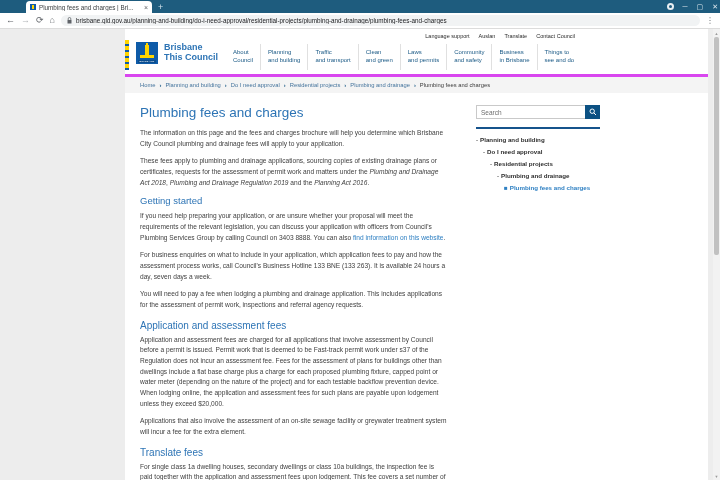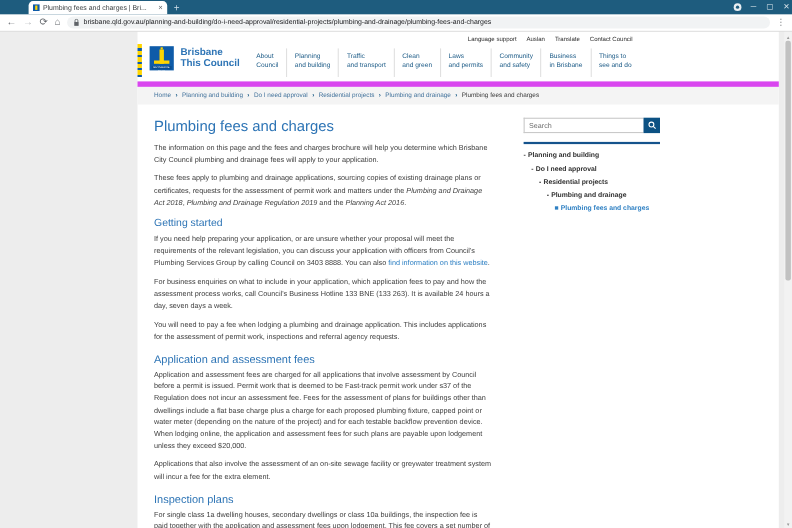--- a/index.html
+++ b/index.html
@@ -45,21 +45,21 @@
   .logo-box .tower { position:absolute; left:9px; top:3px; width:4px; height:13px; background:#ffd500; }
   .logo-box .tower-top { position:absolute; left:10px; top:1px; width:2px; height:2px; background:#ffd500; }
   .logo-box .base { position:absolute; left:4px; top:13px; width:14px; height:3px; background:#ffd500; }
   .logo-box .band { position:absolute; left:2px; bottom:1px; right:2px; height:3px; background:#0a4d8f;
     color:#fff; font-size:2.5px; text-align:center; line-height:3px; letter-spacing:.3px; }
   .logo-text { margin:3px 0 0 6px; color:#2d74b5; font-weight:bold; font-size:9px; line-height:1.1; width:58px; }
   .mainnav { display:flex; margin-left:4px; margin-top:4px; }
   .mainnav .item { padding:5px 7px 3px 7px; border-left:1px solid #e0e0e0;
     font-size:6px; line-height:1.3; color:#1b5a86; cursor:pointer; white-space:nowrap; }
   .mainnav .item:first-child { border-left:none; }
-  .masthead-wrap { border-bottom:5px solid #d946ef; padding-bottom:4px; }
+  .masthead-wrap { border-bottom:3px solid #d946ef; padding-bottom:4px; }
 
   .breadcrumb { background:#f4f4f4; padding:5px 0 5px 15px; display:flex; gap:4px; align-items:center; width:100%; }
   .breadcrumb a { font-size:5.8px; color:#43739c; text-decoration:none; }
   .breadcrumb .sep { font-size:5.8px; color:#1b5a86; font-weight:bold; }
   .breadcrumb .current { font-size:5.8px; color:#3a3a3a; }
 
   .main-row { display:flex; padding-top:12px; }
   .article { width:308px; margin-left:15px; }
   h1 { font-size:13.5px; font-weight:normal; color:#2d74b5; margin-bottom:8px; }
   h2 { font-size:9.5px; font-weight:normal; color:#2d74b5; margin:6px 0 5px 0; }
@@ -208,21 +208,21 @@
         <h2>Getting started</h2>
         <p><span>If you need help preparing your application, or are unsure whether your proposal will meet the requirements of the relevant legislation, you can discuss your application with officers from Council's Plumbing Services Group by calling Council on 3403 8888. You can also </span><a href="#">find information on this website</a><span>.</span></p>
         <p>For business enquiries on what to include in your application, which application fees to pay and how the assessment process works, call Council's Business Hotline 133 BNE (133 263). It is available 24 hours a day, seven days a week.</p>
 
         <p>You will need to pay a fee when lodging a plumbing and drainage application. This includes applications for the assessment of permit work, inspections and referral agency requests.</p>
 
         <h3>Application and assessment fees</h3>
         <p>Application and assessment fees are charged for all applications that involve assessment by Council before a permit is issued. Permit work that is deemed to be Fast-track permit work under s37 of the Regulation does not incur an assessment fee. Fees for the assessment of plans for buildings other than dwellings include a flat base charge plus a charge for each proposed plumbing fixture, capped point or water meter (depending on the nature of the project) and for each testable backflow prevention device. When lodging online, the application and assessment fees for such plans are payable upon lodgement unless they exceed $20,000.</p>
         <p>Applications that also involve the assessment of an on-site sewage facility or greywater treatment system will incur a fee for the extra element.</p>
 
-        <h3>Inspection plans</h3>
+        <h3>Translate fees</h3>
         <p>For single class 1a dwelling houses, secondary dwellings or class 10a buildings, the inspection fee is paid together with the application and assessment fees upon lodgement. This fee covers a set number of inspections during construction and the issuing of the final certificate. Additional fees are required if further inspections are necessary.</p>
       </div>
 
       <div class="sidebar">
         <div class="searchrow">
           <input class="search-input" type="text" placeholder="Search" style="">
           <button class="search-btn">
             <svg width="8" height="8" viewBox="0 0 8 8">
               <circle cx="3.2" cy="3.2" r="2.2" fill="none" stroke="#ffffff" stroke-width="1"></circle>
               <line x1="4.9" y1="4.9" x2="7" y2="7" stroke="#ffffff" stroke-width="1"></line>

